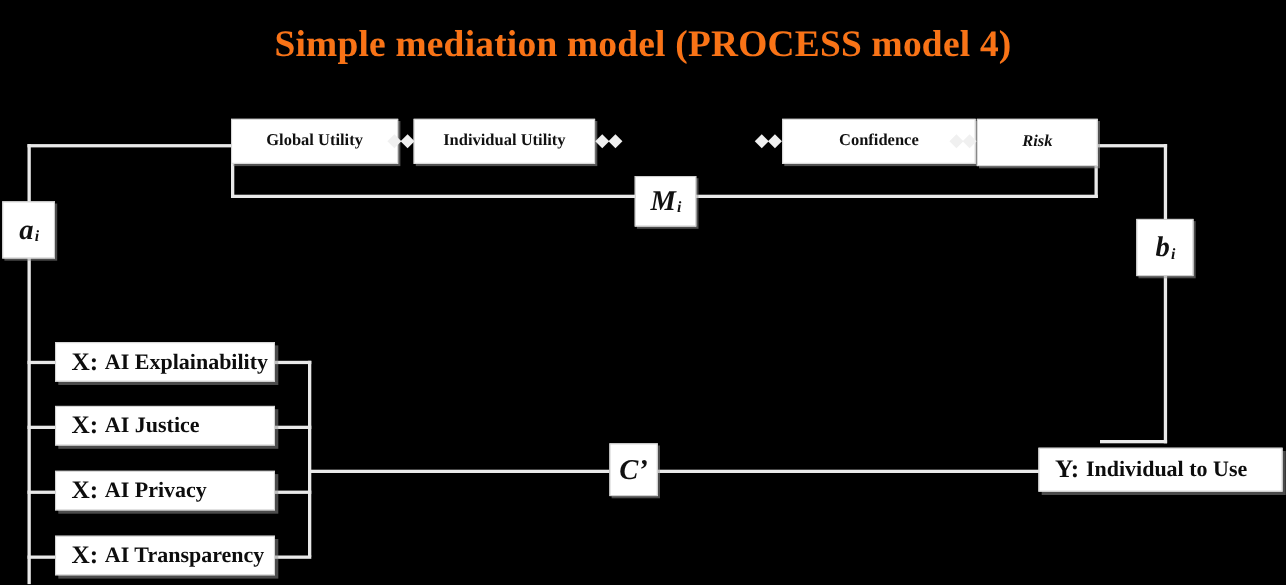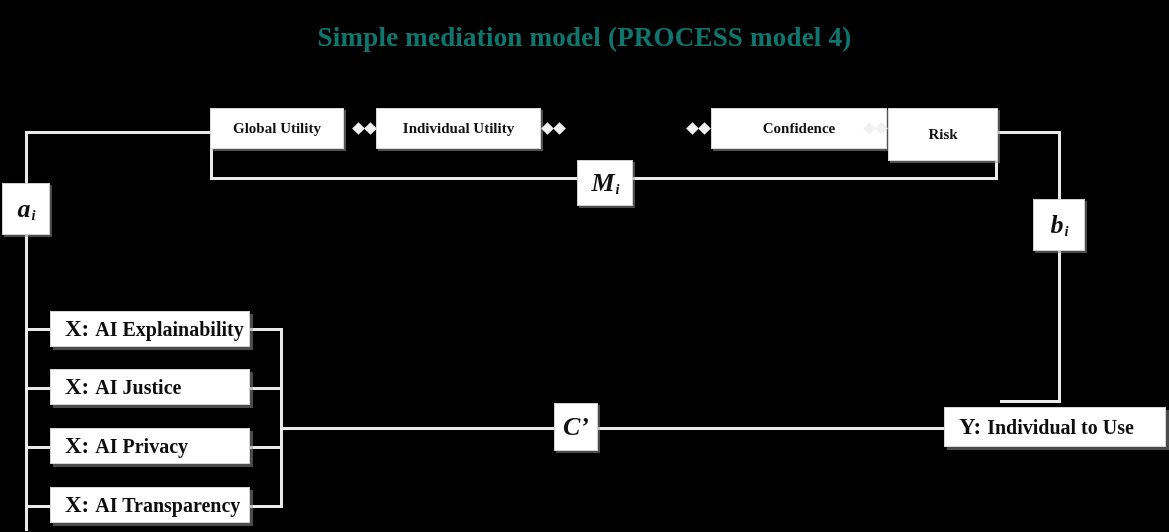--- a/index.html
+++ b/index.html
@@ -15,24 +15,24 @@
     background: #000000;
     overflow: hidden;
   }
 
   
   .title {
     position: absolute;
     left: 0; top: 22px;
     width: 1169px;
     text-align: center;
-    font-size: 27px;
+    font-size: 34px;
     font-weight: bold;
     letter-spacing: 0.2px;
-    color: #0f766e;
+    color: #f97316;
     text-shadow: 0 0 1px #0a1420;
     white-space: nowrap;
   }
 
   
   .node {
     position: absolute;
     background: #ffffff;
     border: 1px solid #d8d8d8;
     box-shadow: 2px 2px 0 rgba(150,150,150,0.55);
@@ -140,42 +140,42 @@
   <div class="mframe" style="left:210px; top:140px; width:788px; height:40px;"></div>
 
   <div class="line v" style="left:280px; top:328px; height:178px;"></div>
   <div class="line h" style="left:250px; top:328px; width:33px;"></div>
   <div class="line h" style="left:250px; top:387px; width:33px;"></div>
   <div class="line h" style="left:250px; top:446px; width:33px;"></div>
   <div class="line h" style="left:250px; top:505px; width:33px;"></div>
   <div class="line h" style="left:280px; top:427px; width:274px;"></div>
   <div class="line h" style="left:597px; top:427px; width:348px;"></div>
 
-  <div class="node mbox" style="left:210px; top:108px; width:134px; height:41px;">
+  <div class="node mbox" style="left:210px; top:108px; width:152px; height:41px;">
     <span>Global Utility</span>
   </div>
   <div class="joint" style="left:354px; top:124px;"></div>
   <div class="joint" style="left:366px; top:124px;"></div>
 
   <div class="node mbox" style="left:376px; top:108px; width:165px; height:41px;">
     <span>Individual Utility</span>
   </div>
   <div class="joint" style="left:543px; top:124px;"></div>
   <div class="joint" style="left:555px; top:124px;"></div>
 
   <div class="joint" style="left:688px; top:124px;"></div>
   <div class="joint" style="left:700px; top:124px;"></div>
 
   <div class="node mbox" style="left:711px; top:108px; width:176px; height:41px;">
     <span>Confidence</span>
   </div>
   <div class="joint" style="left:865px; top:124px;"></div>
   <div class="joint" style="left:877px; top:124px;"></div>
 
-  <div class="node mbox" style="left:888px; top:108px; width:110px; height:53px;">
+  <div class="node mbox" style="left:888px; top:108px; width:110px; height:43px;font-style:italic;">
     <span>Risk</span>
   </div>
 
   <div class="coef" style="left:577px; top:160px; width:56px; height:46px;">
     <span>M</span>
       <sub>i</sub>
   </div>
 
   <div class="coef" style="left:2px; top:183px; width:48px; height:52px;">
     <span>a</span>

